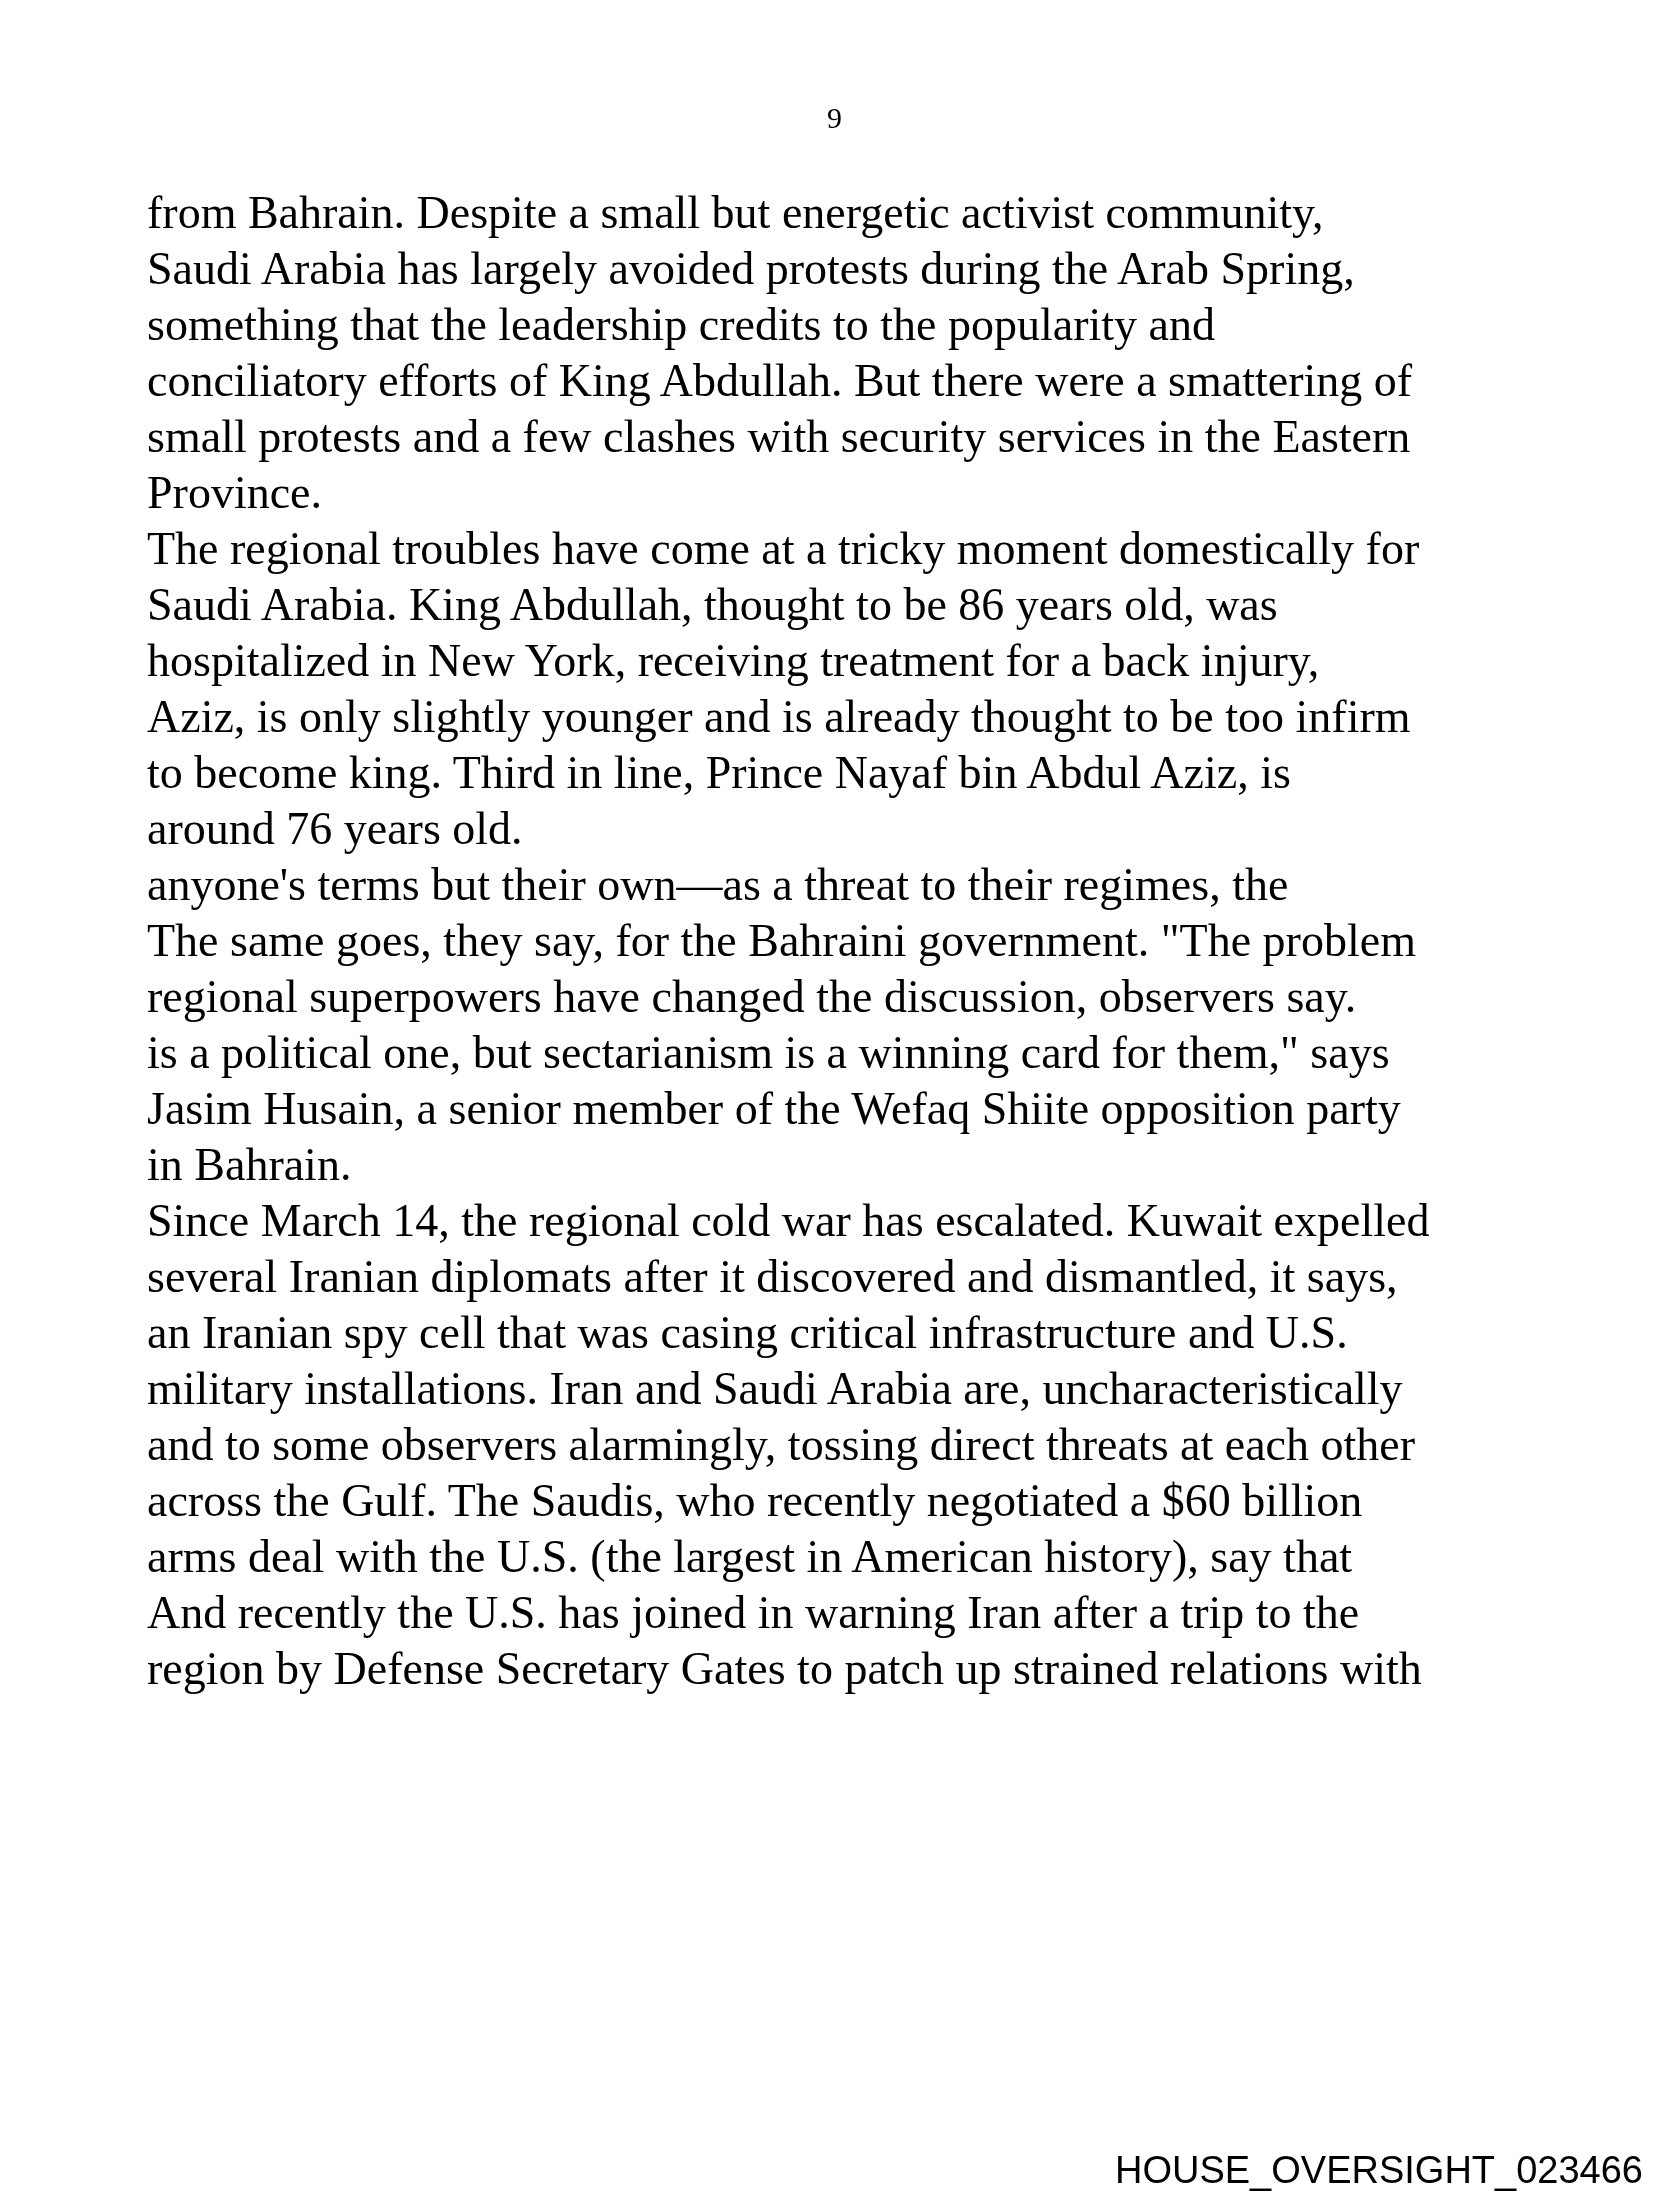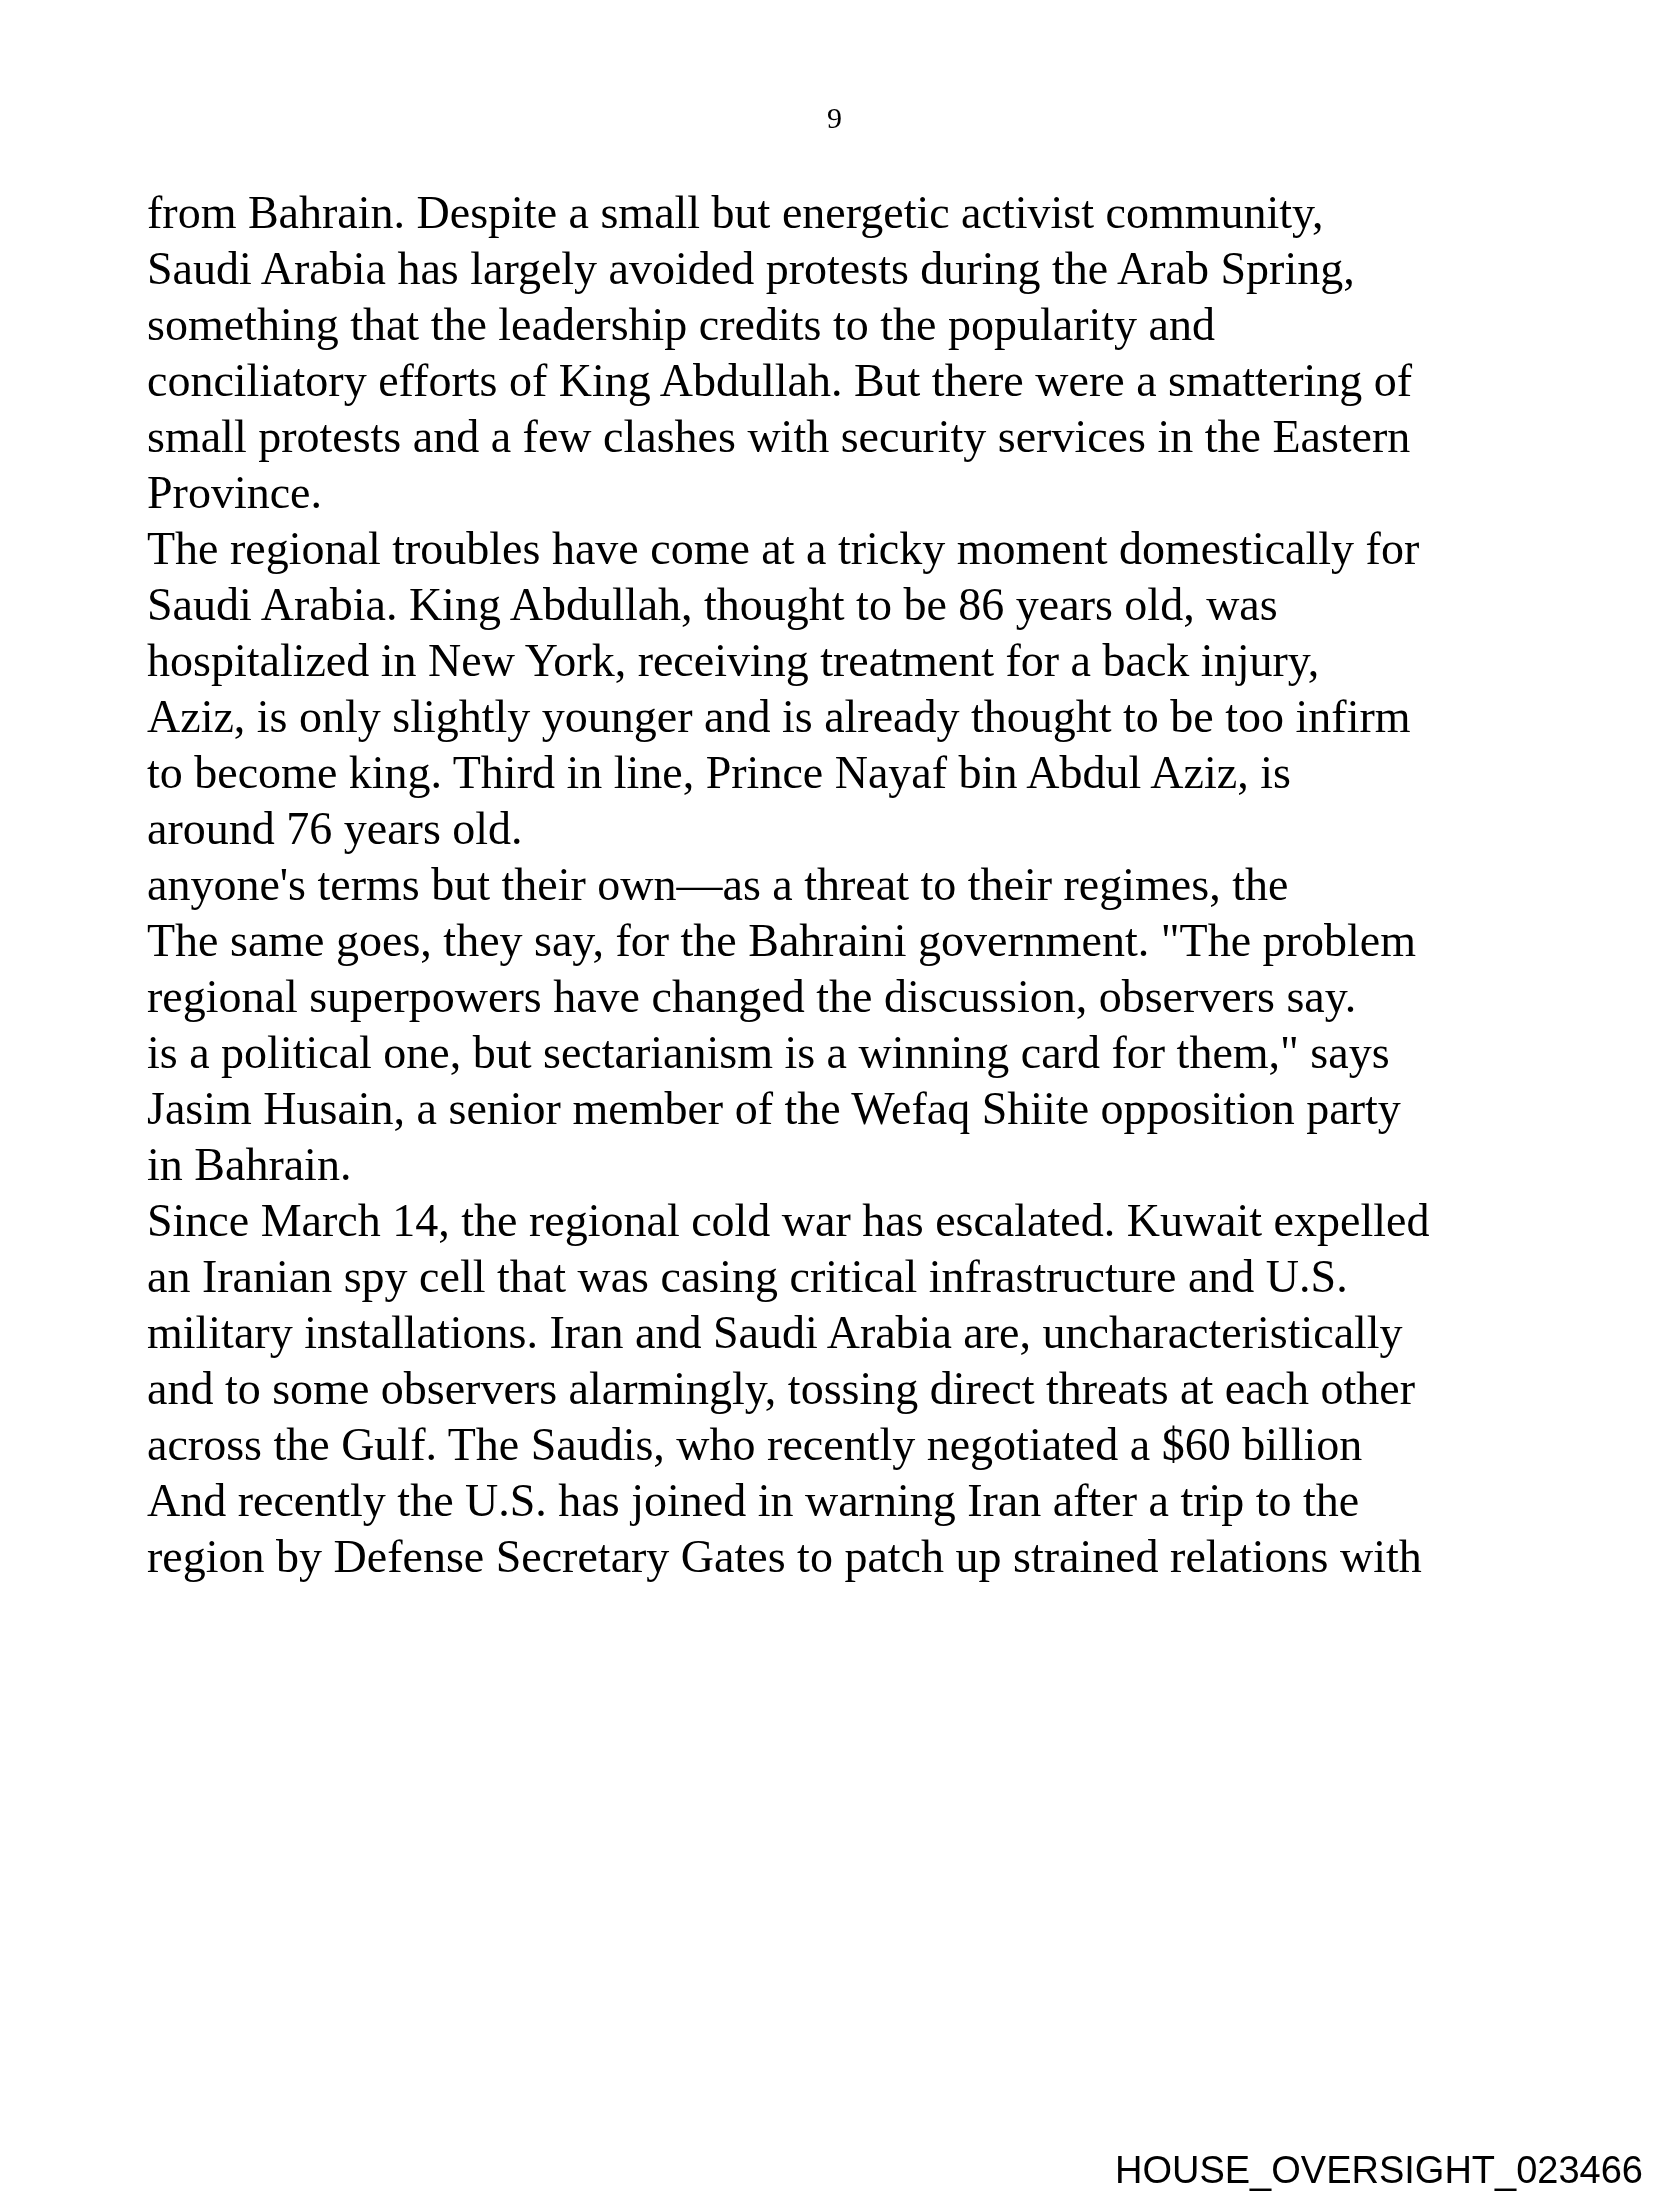--- a/index.html
+++ b/index.html
@@ -65,22 +65,24 @@
   <span class="line">Aziz, is only slightly younger and is already thought to be too infirm</span>
   <span class="line">to become king. Third in line, Prince Nayaf bin Abdul Aziz, is</span>
   <span class="line">around 76 years old.</span>
   <span class="line">anyone's terms but their own—as a threat to their regimes, the</span>
   <span class="line">The same goes, they say, for the Bahraini government. "The problem</span>
   <span class="line">regional superpowers have changed the discussion, observers say.</span>
   <span class="line">is a political one, but sectarianism is a winning card for them," says</span>
   <span class="line">Jasim Husain, a senior member of the Wefaq Shiite opposition party</span>
   <span class="line">in Bahrain.</span>
   <span class="line">Since March 14, the regional cold war has escalated. Kuwait expelled</span>
+  <span class="line">several Iranian diplomats after it discovered and dismantled, it says,</span>
   <span class="line">an Iranian spy cell that was casing critical infrastructure and U.S.</span>
   <span class="line">military installations. Iran and Saudi Arabia are, uncharacteristically</span>
   <span class="line">and to some observers alarmingly, tossing direct threats at each other</span>
   <span class="line">across the Gulf. The Saudis, who recently negotiated a $60 billion</span>
+  <span class="line">arms deal with the U.S. (the largest in American history), say that</span>
   <span class="line">And recently the U.S. has joined in warning Iran after a trip to the</span>
   <span class="line">region by Defense Secretary Gates to patch up strained relations with</span>
 </div>
 
 <div class="footer-id">HOUSE_OVERSIGHT_023466</div>
 
 
 </body></html>

